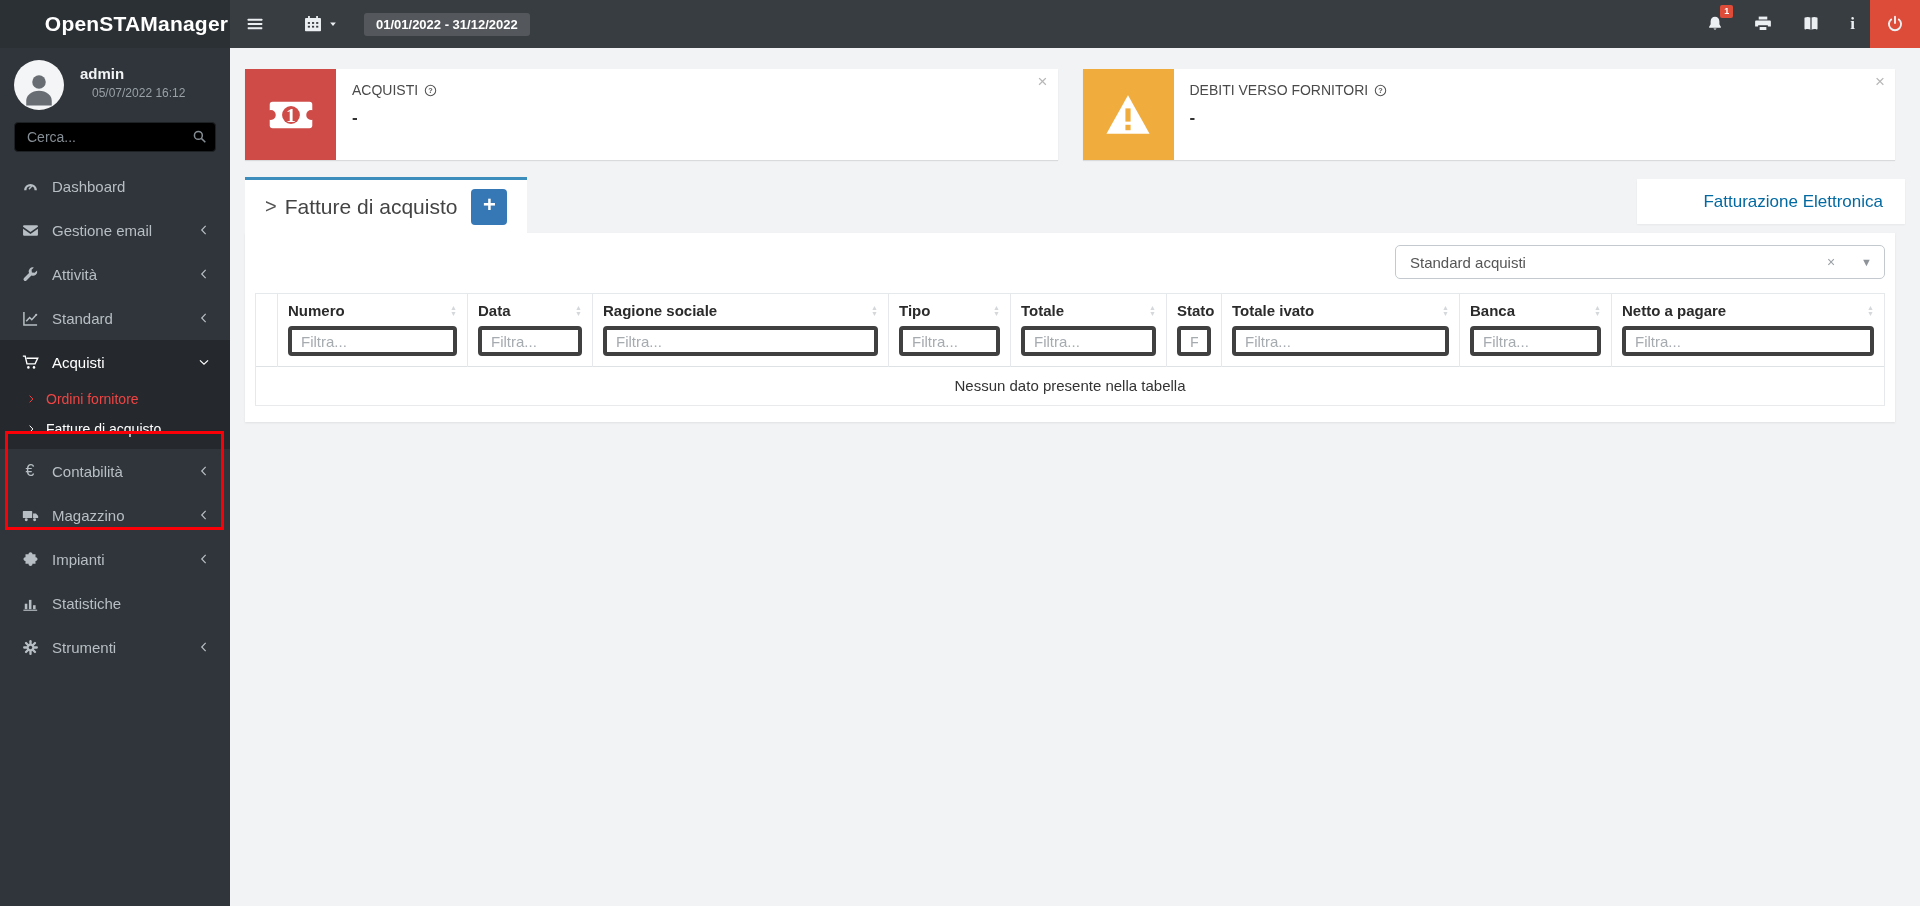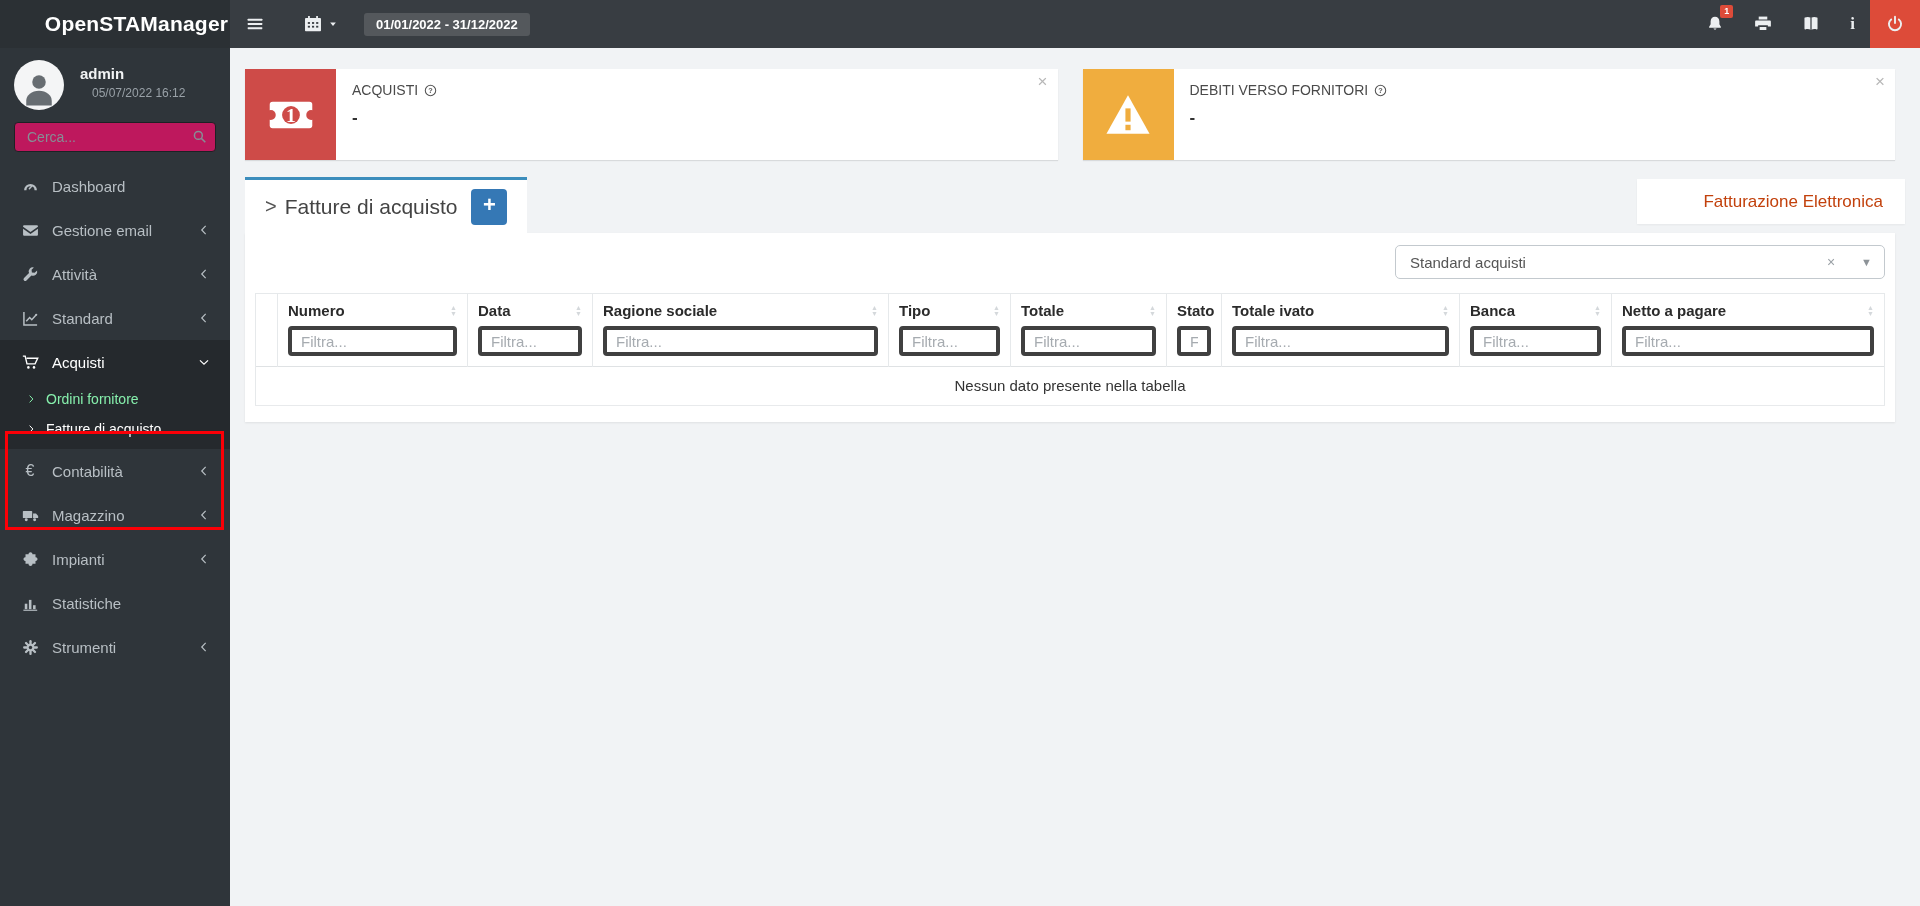--- a/index.html
+++ b/index.html
@@ -30,38 +30,38 @@
   
   .sidebar { position:absolute; top:48px; left:0; width:230px; height:858px; background:#2f353a; z-index:10; }
   .user-panel { display:flex; padding:12px 14px 0; }
   .avatar { width:50px; height:50px; border-radius:50%; background:#f4f5f6; display:flex; align-items:center;
             justify-content:center; overflow:hidden; flex:none; }
   .avatar svg { width:40px; height:40px; margin-top:6px; }
   .user-info { margin-left:16px; padding-top:5px; }
   .user-name { color:#f1f3f4; font-size:15px; font-weight:bold; }
   .user-time { color:#99a1a7; font-size:12px; margin-top:4px;margin-left:12px; }
   .search-wrap { margin:12px 14px 0; position:relative; }
-  .search-input { width:100%; height:30px; background:#be185d; border:1px solid #1d2124; border-radius:4px;
+  .search-input { width:100%; height:30px; background:#000000; border:1px solid #1d2124; border-radius:4px;
                   color:#ccc; font-size:14px; font-family:inherit; padding:0 32px 0 12px; outline:none; }
   .search-input::placeholder { color:#868e95; }
   .search-btn { position:absolute; right:9px; top:7px; color:#868e95; background:none; border:none; cursor:pointer; padding:0; }
   .search-btn svg { width:15px; height:15px; }
   .menu { list-style:none; margin-top:12px; }
   .m-item { display:flex; align-items:center; height:44px; padding:0 20px; color:#b8bfc4; font-size:15px;
             cursor:pointer; text-decoration:none; }
   .m-item.active { color:#fff; }
   .m-ic { width:20px; display:flex; justify-content:center; margin-right:12px; font-size:16px; }
   .m-ic svg { width:17px; height:17px; }
   .euro-glyph { font-size:16px; line-height:1; }
   .m-label { flex:1; }
   .m-chev { margin-left:auto; display:flex; }
   .m-chev svg { width:12px; height:12px; }
   .m-group.hl { background:#25292d; }
   .submenu { list-style:none; padding-bottom:5px; }
-  .s-item { display:flex; align-items:center; height:30px; padding-left:26px; color:#86efac; font-size:14px;
+  .s-item { display:flex; align-items:center; height:30px; padding-left:26px; color:#ef4444; font-size:14px;
             cursor:pointer; text-decoration:none; }
   .s-item.active { color:#fff; }
   .s-chev { display:flex; margin-right:10px; }
   .s-chev svg { width:10px; height:10px; }
 
   
   .annotation { position:absolute; left:5px; top:431px; width:219px; height:99px; border:3px solid #fb0007;
                 z-index:40; pointer-events:none; }
 
   
@@ -81,21 +81,21 @@
   .tabs-row { position:relative; height:56px; margin-top:17px; }
   .tab-active { position:absolute; left:0; top:0; height:56px; background:#fff; border-top:3px solid #3c8dbc;
                 display:flex; align-items:center; padding:0 20px; cursor:pointer; }
   .tab-caret { color:#555; font-size:20px; margin-right:8px; }
   .tab-title { font-size:21px; color:#444; white-space:nowrap; }
   .btn-add { width:36px; height:36px; margin-left:14px; background:#3578b5; border:none; border-radius:4px;
              color:#fff; font-size:22px; font-weight:bold; cursor:pointer; display:flex; align-items:center;
              justify-content:center; padding-bottom:3px; }
   .tab-right { position:absolute; right:-10px; top:2px; height:45px; background:#fff; display:flex; align-items:center;
                padding:0 22px; box-shadow:0 1px 2px rgba(0,0,0,.05); cursor:pointer; }
-  .tab-right a { color:#c2410c; font-size:17px; text-decoration:none;padding-left:44px; }
+  .tab-right a { color:#0369a1; font-size:17px; text-decoration:none;padding-left:44px; }
 
   .panel { background:#fff; box-shadow:0 1px 2px rgba(0,0,0,.08); min-height:189px; padding:12px 10px 6px; }
   .select-row { display:flex; justify-content:flex-end; }
   .select2 { width:490px; height:34px; border:1px solid #c3c9ce; border-radius:5px; display:flex; align-items:center;
              padding:0 12px 0 14px; cursor:pointer; background:#fff; }
   .select2-value { flex:1; font-size:15px; color:#555; }
   .select2-clear { color:#9aa0a5; font-size:14px; margin-right:26px; cursor:pointer; }
   .select2-caret { color:#8d9398; font-size:11px; }
 
   table.dt { width:100%; border-collapse:collapse; table-layout:fixed; margin-top:14px; }

